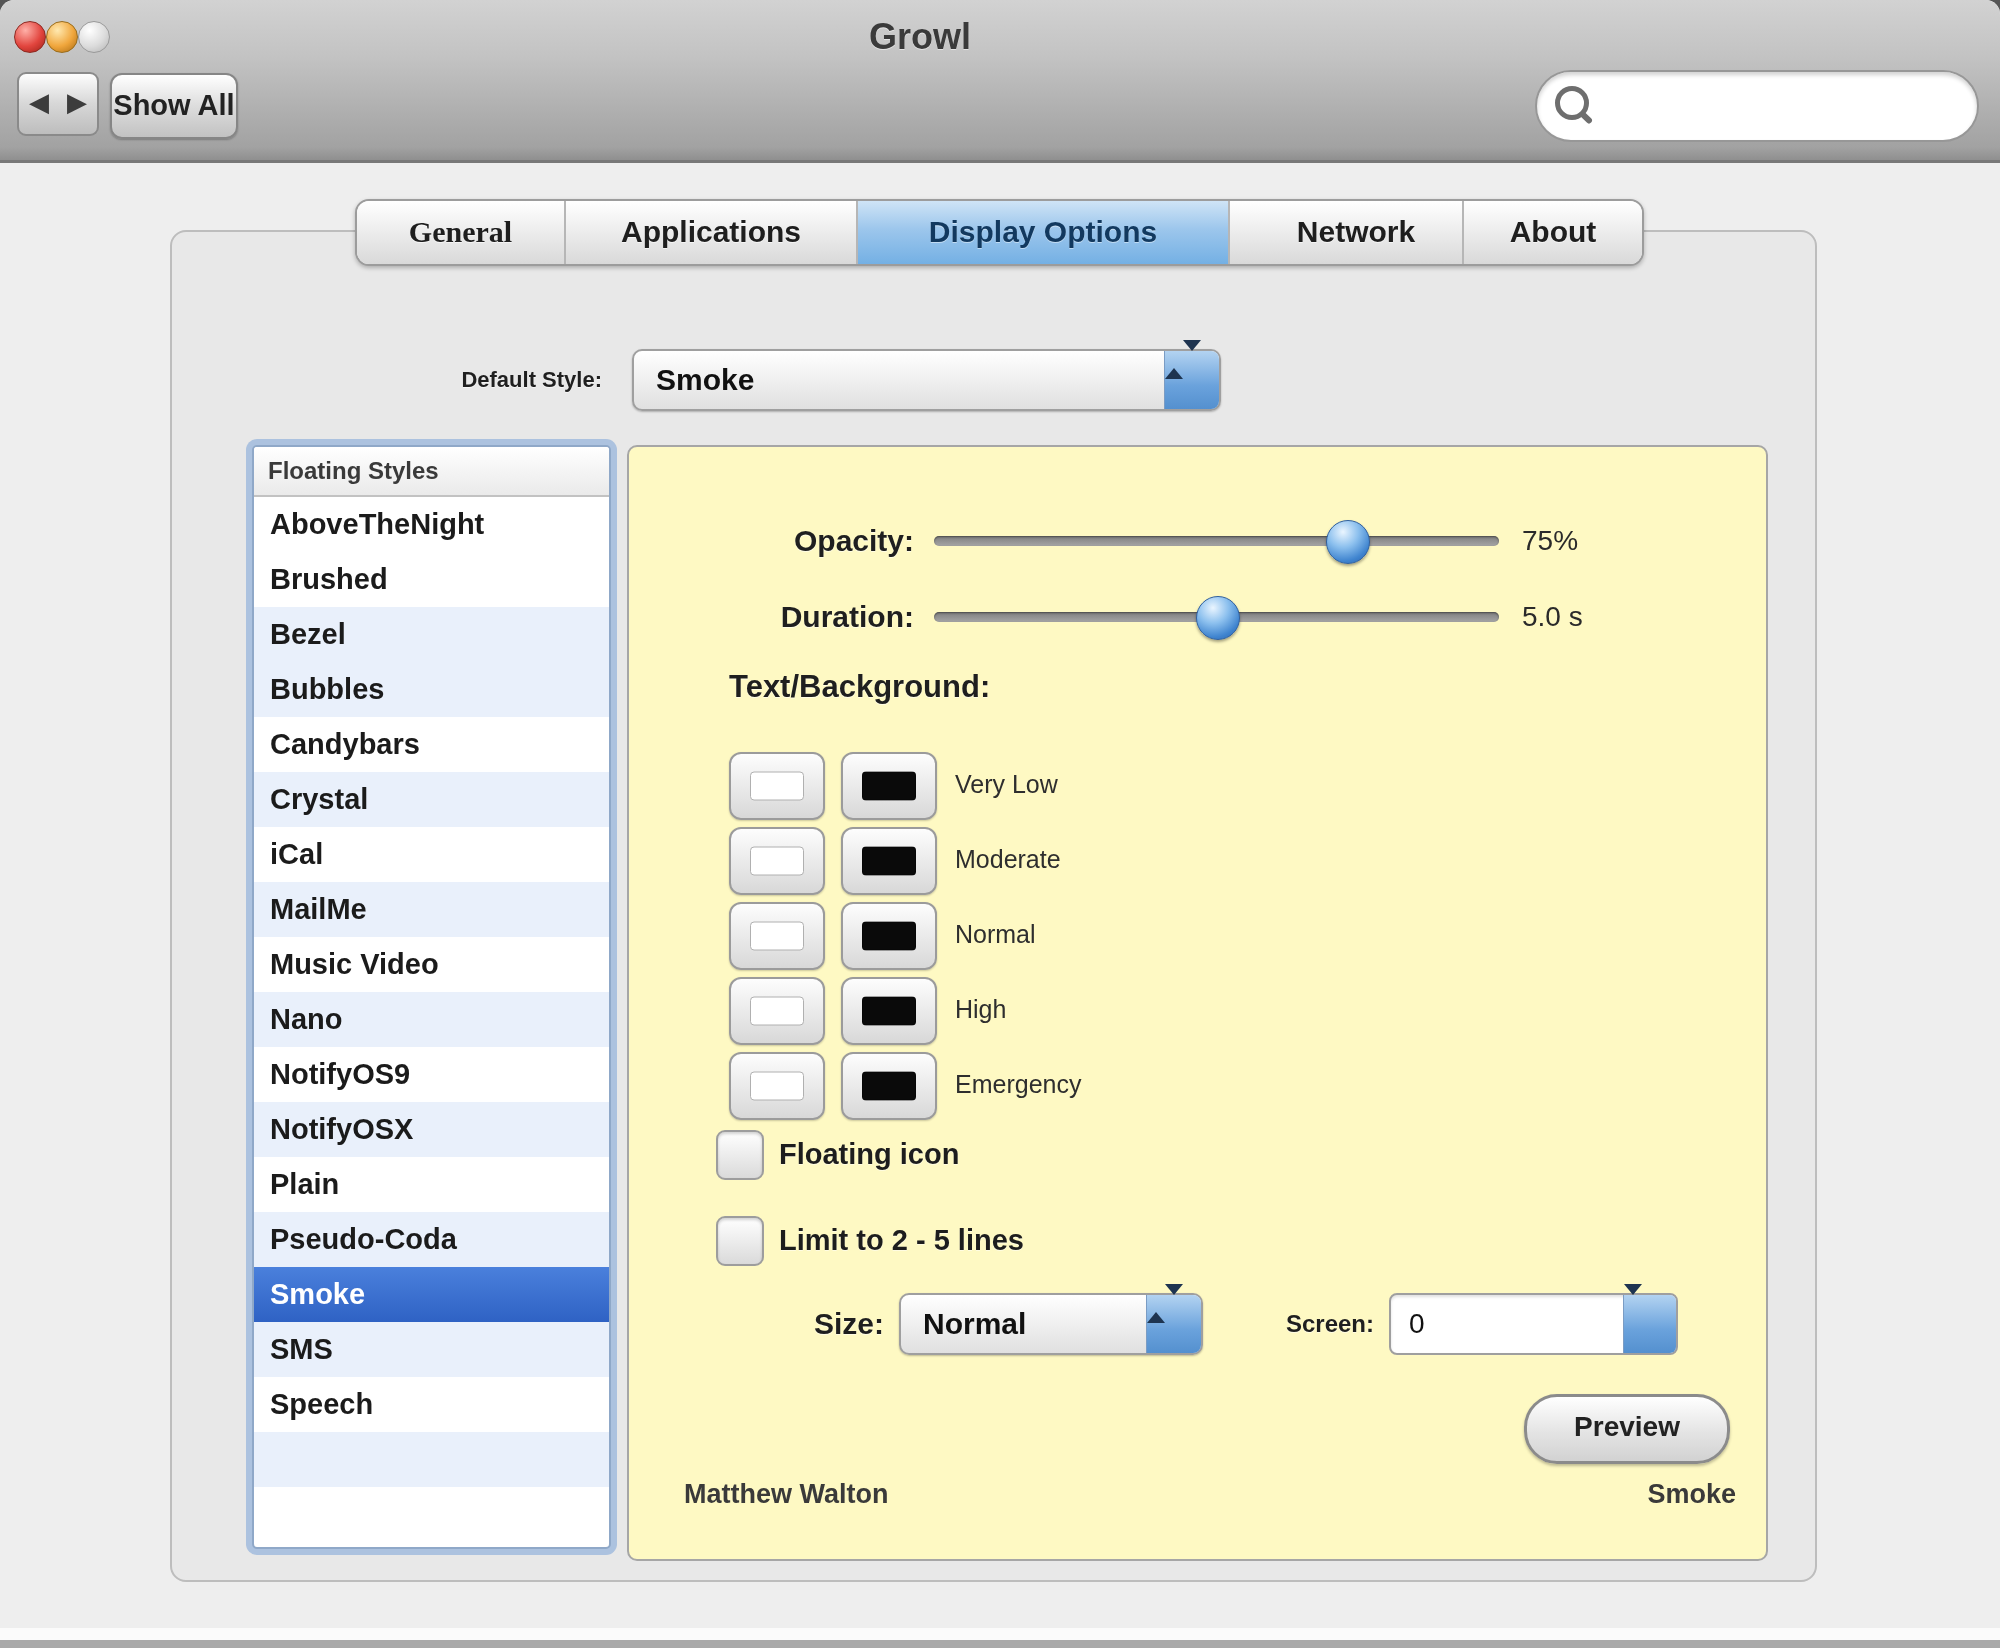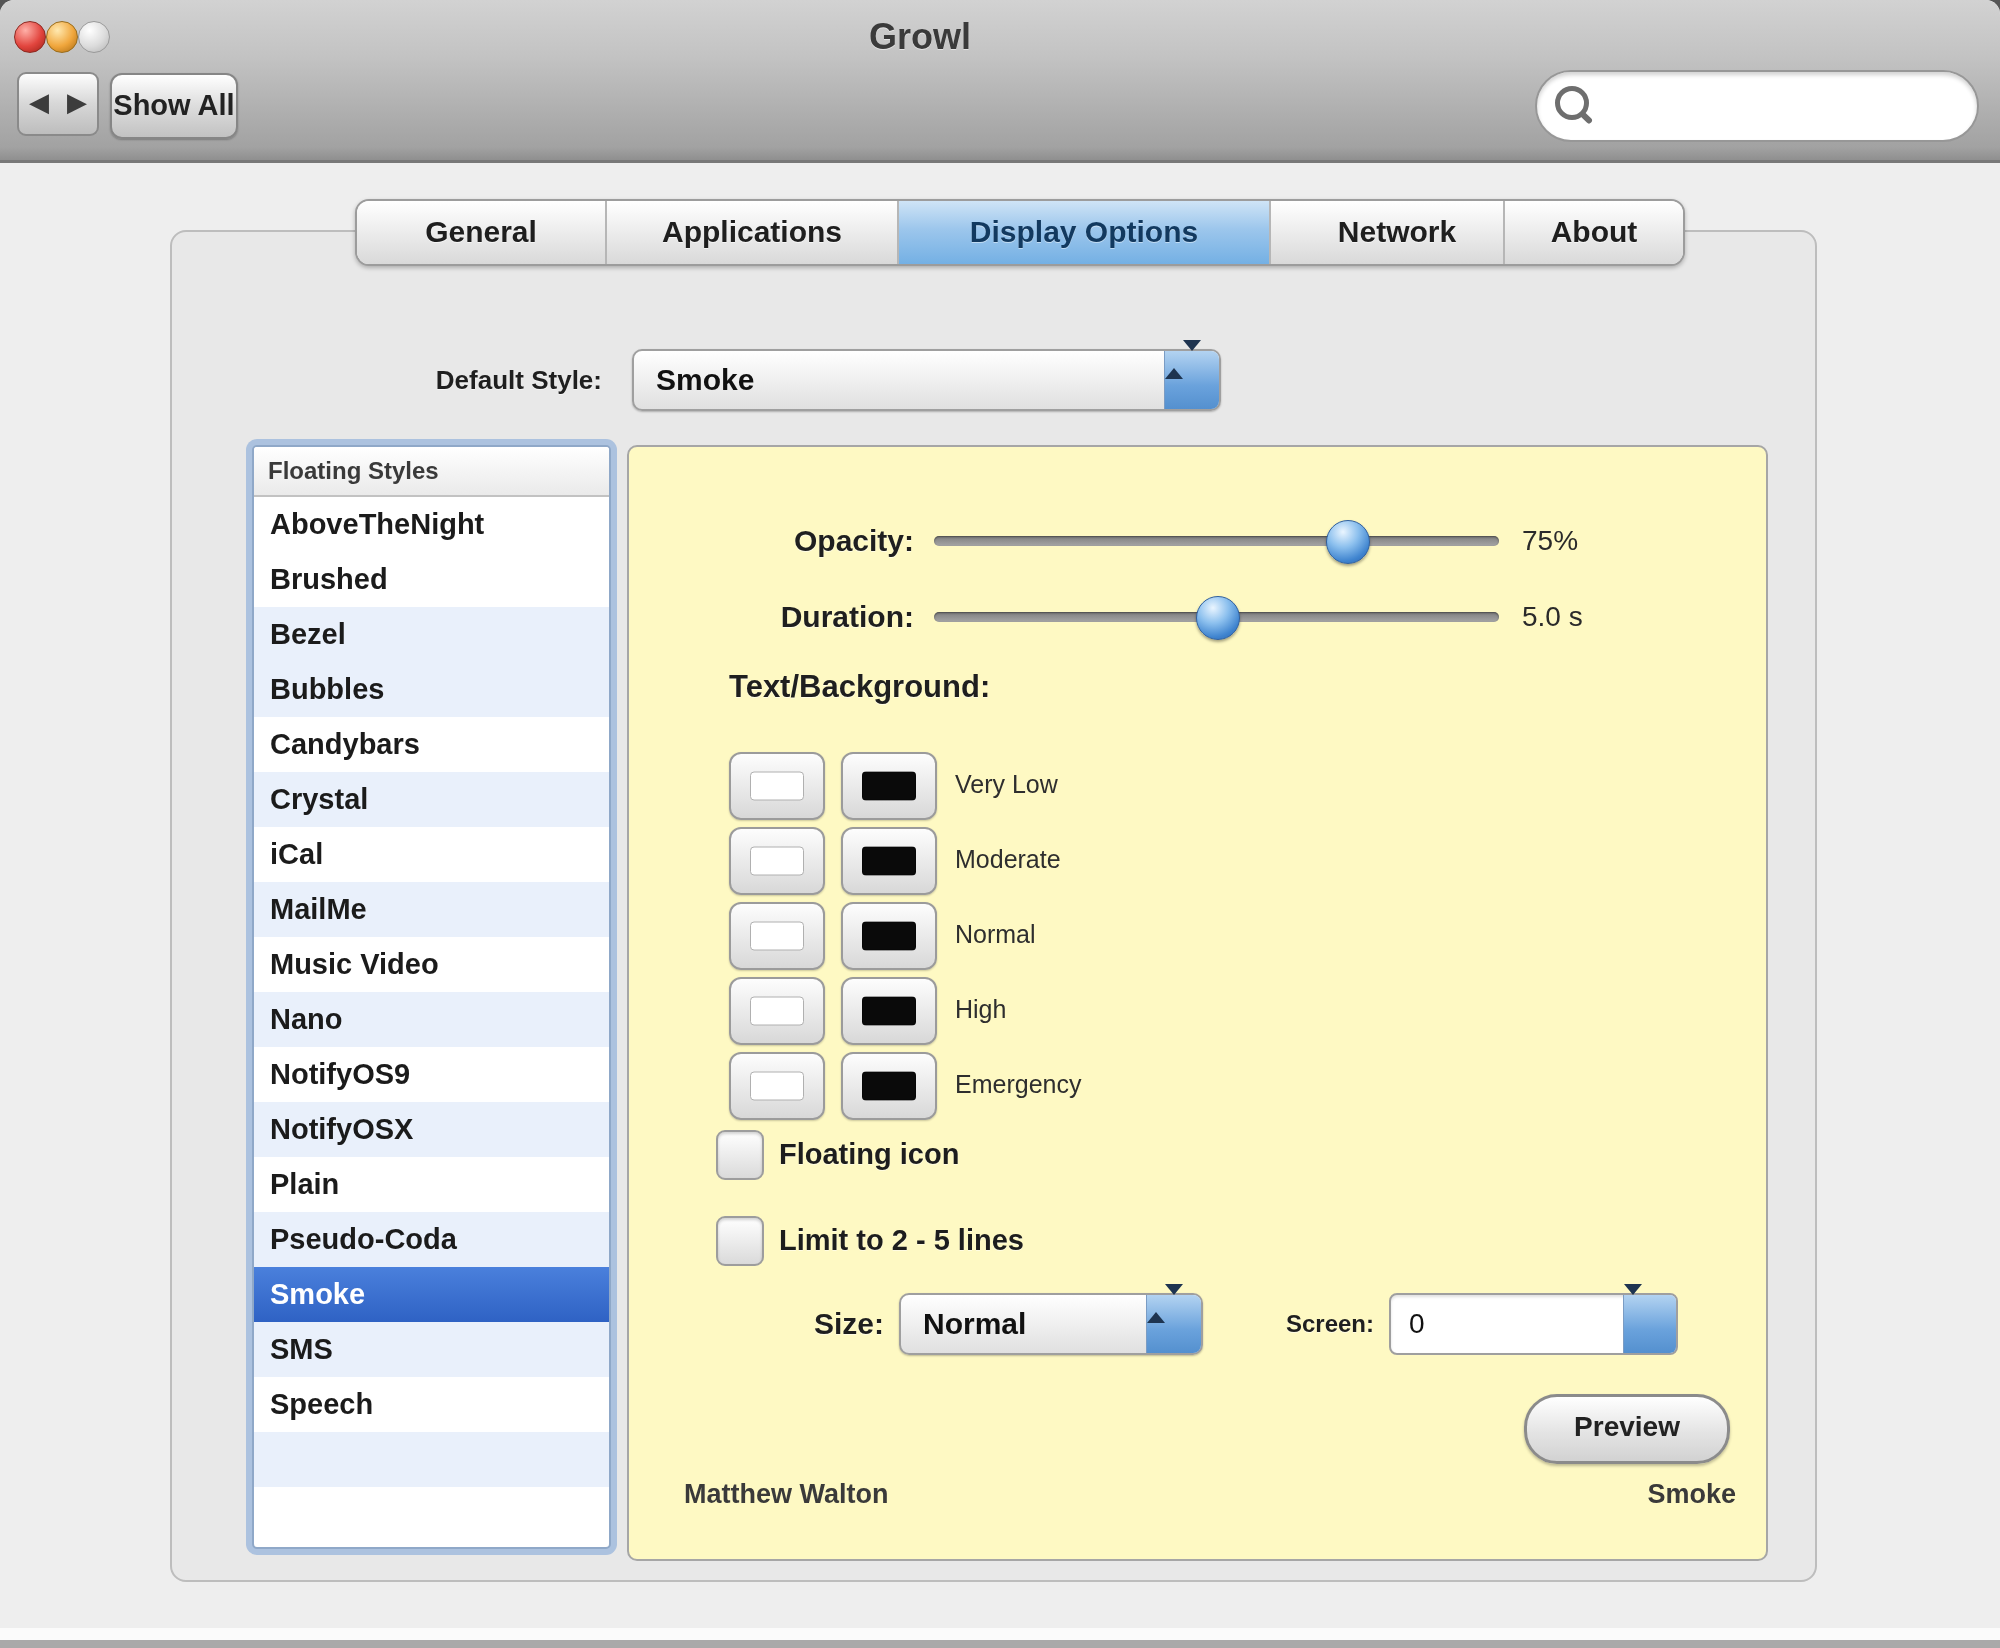--- a/index.html
+++ b/index.html
@@ -70,21 +70,21 @@
     text-shadow:0 1px 0 rgba(255,255,255,.6);
   }
   .tab:first-child{border-left:none;}
   .tab.selected{
     background:linear-gradient(#cfe4f6,#9cc6ec 45%,#74b0e4);
     color:#12395f;text-shadow:0 1px 0 rgba(255,255,255,.45);
   }
   
   .ds-label{
     position:absolute;left:100px;top:117px;width:330px;height:62px;
-    line-height:62px;text-align:right;font-size:26px;font-weight:bold;color:#1f1f1f;
+    line-height:62px;text-align:right;font-size:22px;font-weight:bold;color:#1f1f1f;
     text-shadow:0 1px 0 rgba(255,255,255,.55);
   }
   .popup{
     position:absolute;background:linear-gradient(#ffffff,#e0e0e0);
     border:2px solid #9f9f9f;border-radius:10px;
     box-shadow:0 1px 2px rgba(0,0,0,.25);
   }
   .popup .pv{
     position:absolute;left:22px;top:0;height:58px;line-height:58px;
     font-size:30px;font-weight:bold;color:#111;
@@ -186,21 +186,21 @@
     <div class="showall">Show All</div>
     <div class="search">
       <span class="mag"></span>
       <input type="text" value="" style="">
     </div>
   </div>
 
   <div class="content-box">
 
     <div class="tabbar" id="tabbar">
-        <div class="tab" style="width: 248px;">General</div>
+        <div class="tab" style="width: 207px; font-family: Liberation Serif, serif;">General</div>
         <div class="tab" style="width: 290px;">Applications</div>
         <div class="tab selected" style="width: 370px;">Display Options</div>
         <div class="tab" style="width: 212px; padding-left: 20px;">Network</div>
         <div class="tab" style="width: 178px;">About</div>
       </div>
 
     <div class="ds-label">Default Style:</div>
     <div class="popup ds-popup">
       <span class="pv">Smoke</span>
       <span class="cap">

